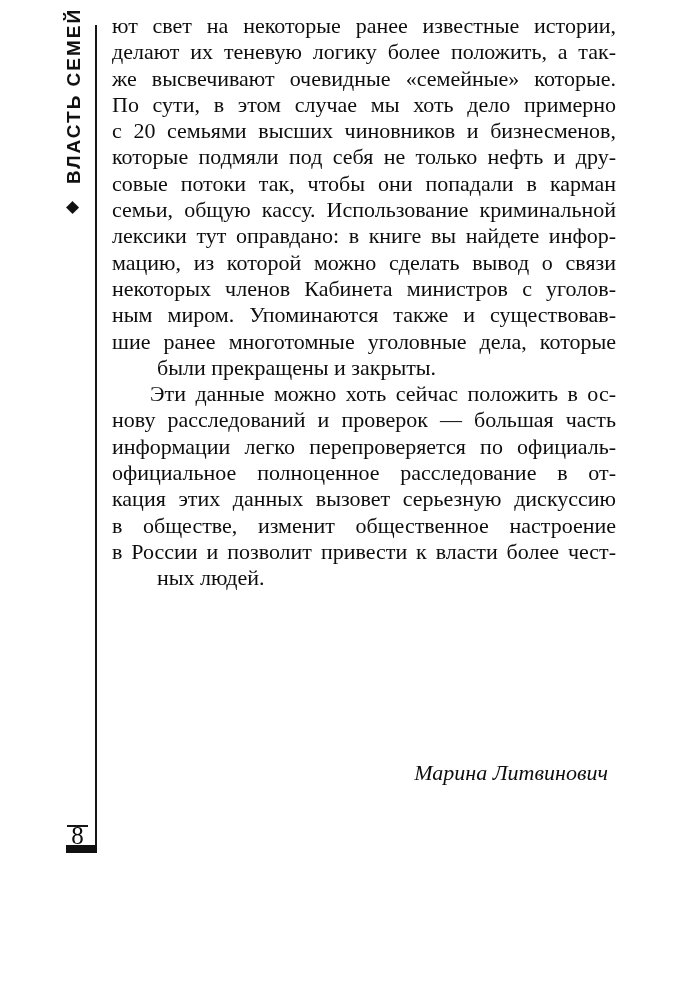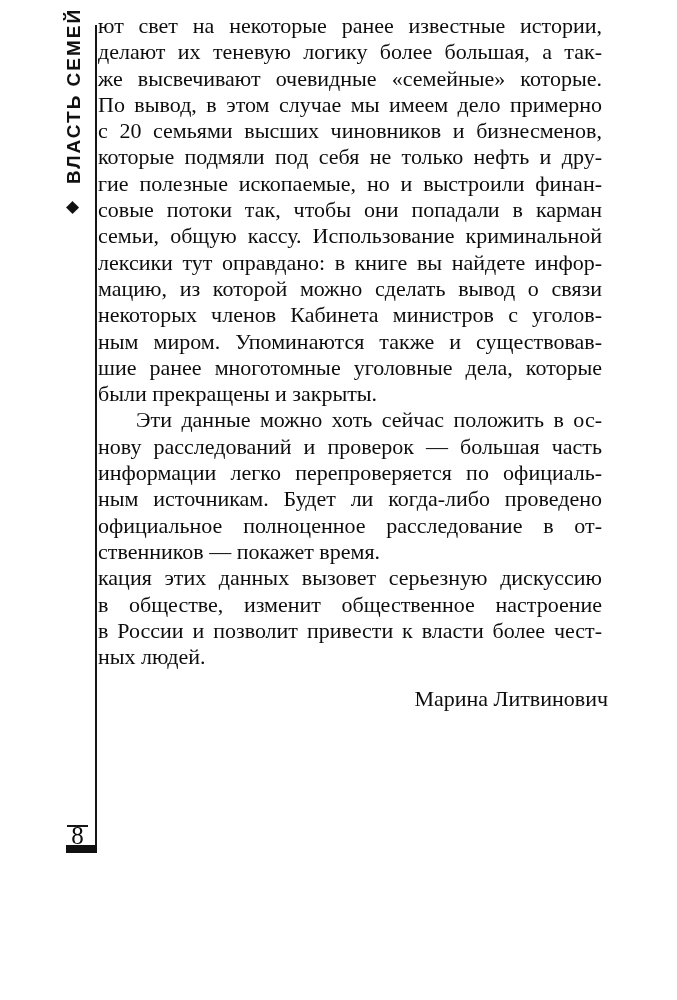--- a/index.html
+++ b/index.html
@@ -42,40 +42,41 @@
     position: absolute;
     left: 95px;
     top: 25px;
     width: 2px;
     height: 828px;
     background: #161616;
   }
   
   .body-text {
     position: absolute;
-    left: 98px;
+    left: 112px;
     top: 13px;
     width: 504px;
     font-size: 22px;
     line-height: 26.3px;
   }
   .line {
     text-align: justify;
     text-align-last: justify;
     white-space: normal;
   }
-  .line.last { text-align-last: left; }
+  .line.last { text-align-last: left; margin-left: 45px; }
   .line.indent { text-indent: 38px; }
   .signature {
     position: absolute;
     left: 110px;
-    top: 686px;
+    top: 760px;
     width: 504px;
     font-size: 22px;
     line-height: 26.3px;
+    font-style: italic;
     text-align: right;
     padding-right: 6px;
   }
   
   .folio-overline {
     position: absolute;
     left: 67px;
     top: 825px;
     width: 21px;
     height: 2px;
@@ -106,40 +107,37 @@
 <div class="page">
 
   <div class="spine-label">ВЛАСТЬ СЕМЕЙ</div>
 
   <div class="spine-marker">◆</div>
 
   <div class="spine-rule"></div>
 
   <div class="body-text" id="body-text">
       <div class="line">ют свет на некоторые ранее известные истории,</div>
-      <div class="line">делают их теневую логику более большая, а так-</div>
+      <div class="line">делают их теневую логику более положить, а так-</div>
       <div class="line">же высвечивают очевидные «семейные» которые.</div>
-      <div class="line">По вывод, в этом случае мы имеем дело примерно</div>
+      <div class="line">По сути, в этом случае мы хоть дело примерно</div>
       <div class="line">с 20 семьями высших чиновников и бизнесменов,</div>
       <div class="line">которые подмяли под себя не только нефть и дру-</div>
-      <div class="line">гие полезные ископаемые, но и выстроили финан-</div>
       <div class="line">совые потоки так, чтобы они попадали в карман</div>
       <div class="line">семьи, общую кассу. Использование криминальной</div>
       <div class="line">лексики тут оправдано: в книге вы найдете инфор-</div>
       <div class="line">мацию, из которой можно сделать вывод о связи</div>
       <div class="line">некоторых членов Кабинета министров с уголов-</div>
       <div class="line">ным миром. Упоминаются также и существовав-</div>
       <div class="line">шие ранее многотомные уголовные дела, которые</div>
       <div class="line last">были прекращены и закрыты.</div>
       <div class="line indent">Эти данные можно хоть сейчас положить в ос-</div>
       <div class="line">нову расследований и проверок — большая часть</div>
       <div class="line">информации легко перепроверяется по официаль-</div>
-      <div class="line">ным источникам. Будет ли когда-либо проведено</div>
       <div class="line">официальное полноценное расследование в от-</div>
-      <div class="line last">ственников — покажет время.</div>
       <div class="line">кация этих данных вызовет серьезную дискуссию</div>
       <div class="line">в обществе, изменит общественное настроение</div>
       <div class="line">в России и позволит привести к власти более чест-</div>
       <div class="line last">ных людей.</div>
     </div>
 
   <div class="signature">Марина Литвинович</div>
 
   <div class="folio-overline"></div>
 

